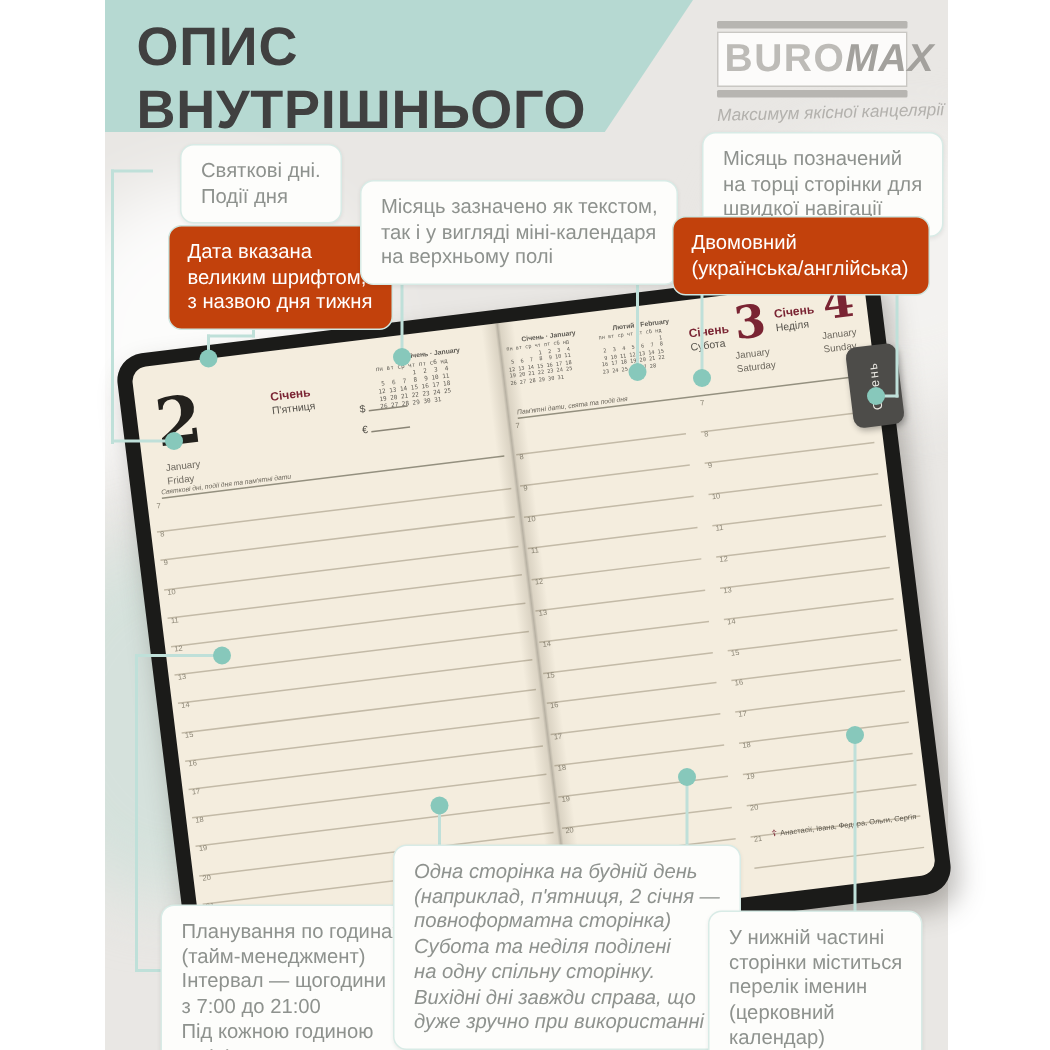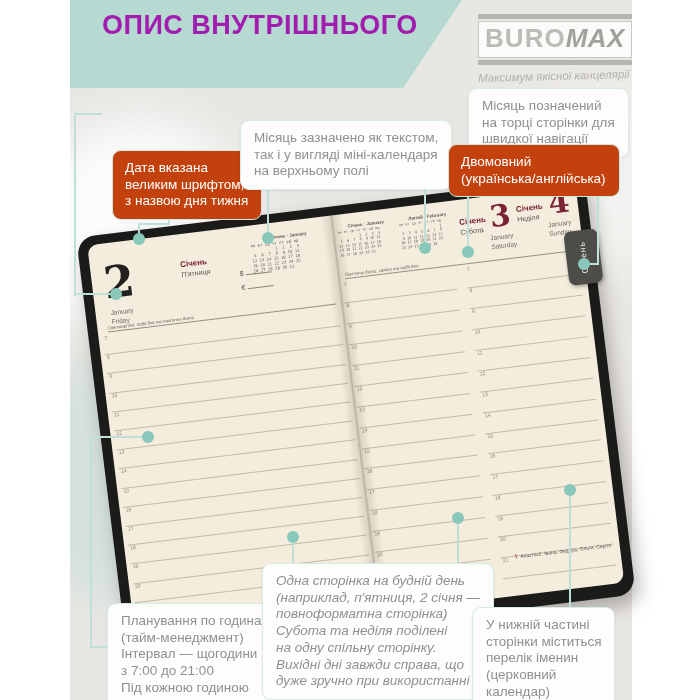--- a/index.html
+++ b/index.html
@@ -14,26 +14,26 @@
   .blob.b3{left:180px;top:560px;width:260px;height:140px;background:rgba(255,255,255,.6);}
   .blob.b4{left:420px;top:90px;width:220px;height:180px;background:rgba(244,243,241,.9);}
 
   
   .dotted-arc{position:absolute;left:145px;top:530px;width:140px;height:140px;
               border:2px dashed #cfccc6;border-radius:50%;z-index:1;}
 
   
   .banner{position:absolute;left:70px;top:0;width:392px;height:88px;background:#b6d9d2;
           clip-path:polygon(0 0,100% 0,85% 100%,0 100%);z-index:6;}
-  .banner .t{position:absolute;left:32px;top:10px;color:#a21caf;font-weight:700;
-             font-size:27px;line-height:1.18;letter-spacing:.5px;}
+  .banner .t{position:absolute;left:21px;top:10px;color:#404040;font-weight:700;
+             font-size:36px;line-height:1.18;letter-spacing:.5px;}
   .banner .t span{display:block;}
 
   
-  .logo{position:absolute;left:478px;top:14px;width:154px;z-index:6;}
+  .logo{position:absolute;left:478px;top:14px;width:127px;z-index:6;}
   .logo .bar{height:5px;background:#b7b5b1;border-radius:1px;}
   .logo .box{background:#fcfbfa;border:1px solid #c9c7c3;margin:2px 0;text-align:center;
              padding:1px 4px 3px 4px;}
   .logo .buro{font-size:26px;font-weight:600;color:#bdbbb7;letter-spacing:1px;}
   .logo .max{font-size:26px;font-weight:800;font-style:italic;color:#a3a19d;letter-spacing:.5px;}
   .logo .tagline{margin-top:5px;font-style:italic;font-size:11.5px;color:#b3b1ad;
                  transform:rotate(-1.5deg);white-space:nowrap;}
 
   
   .co{position:absolute;border-radius:9px;font-size:13.5px;line-height:1.24;
@@ -300,20 +300,22 @@
         <div class="names sat-names"><span class="glyph">☦</span><span>Меланії, Петра, Уляни</span></div>
         <div class="names sun-names"><span class="glyph">☦</span><span>Анастасії, Івана, Федора, Ольги, Сергія</span></div>
       </div>
     </div>
 
     <div class="tab">
       <span>Січень</span>
     </div>
   </div>
 
+  <div class="co white" id="co-holidays">Святкові дні.
+Події дня</div>
   <div class="co mint" id="co-date">Дата вказана
 великим шрифтом,
 з назвою дня тижня</div>
   <div class="co white" id="co-month-edge">Місяць позначений
 на торці сторінки для
 швидкої навігації</div>
   <div class="co white" id="co-month-text">Місяць зазначено як текстом,
 так і у вигляді міні-календаря
 на верхньому полі</div>
   <div class="co mint" id="co-bilingual">Двомовний

